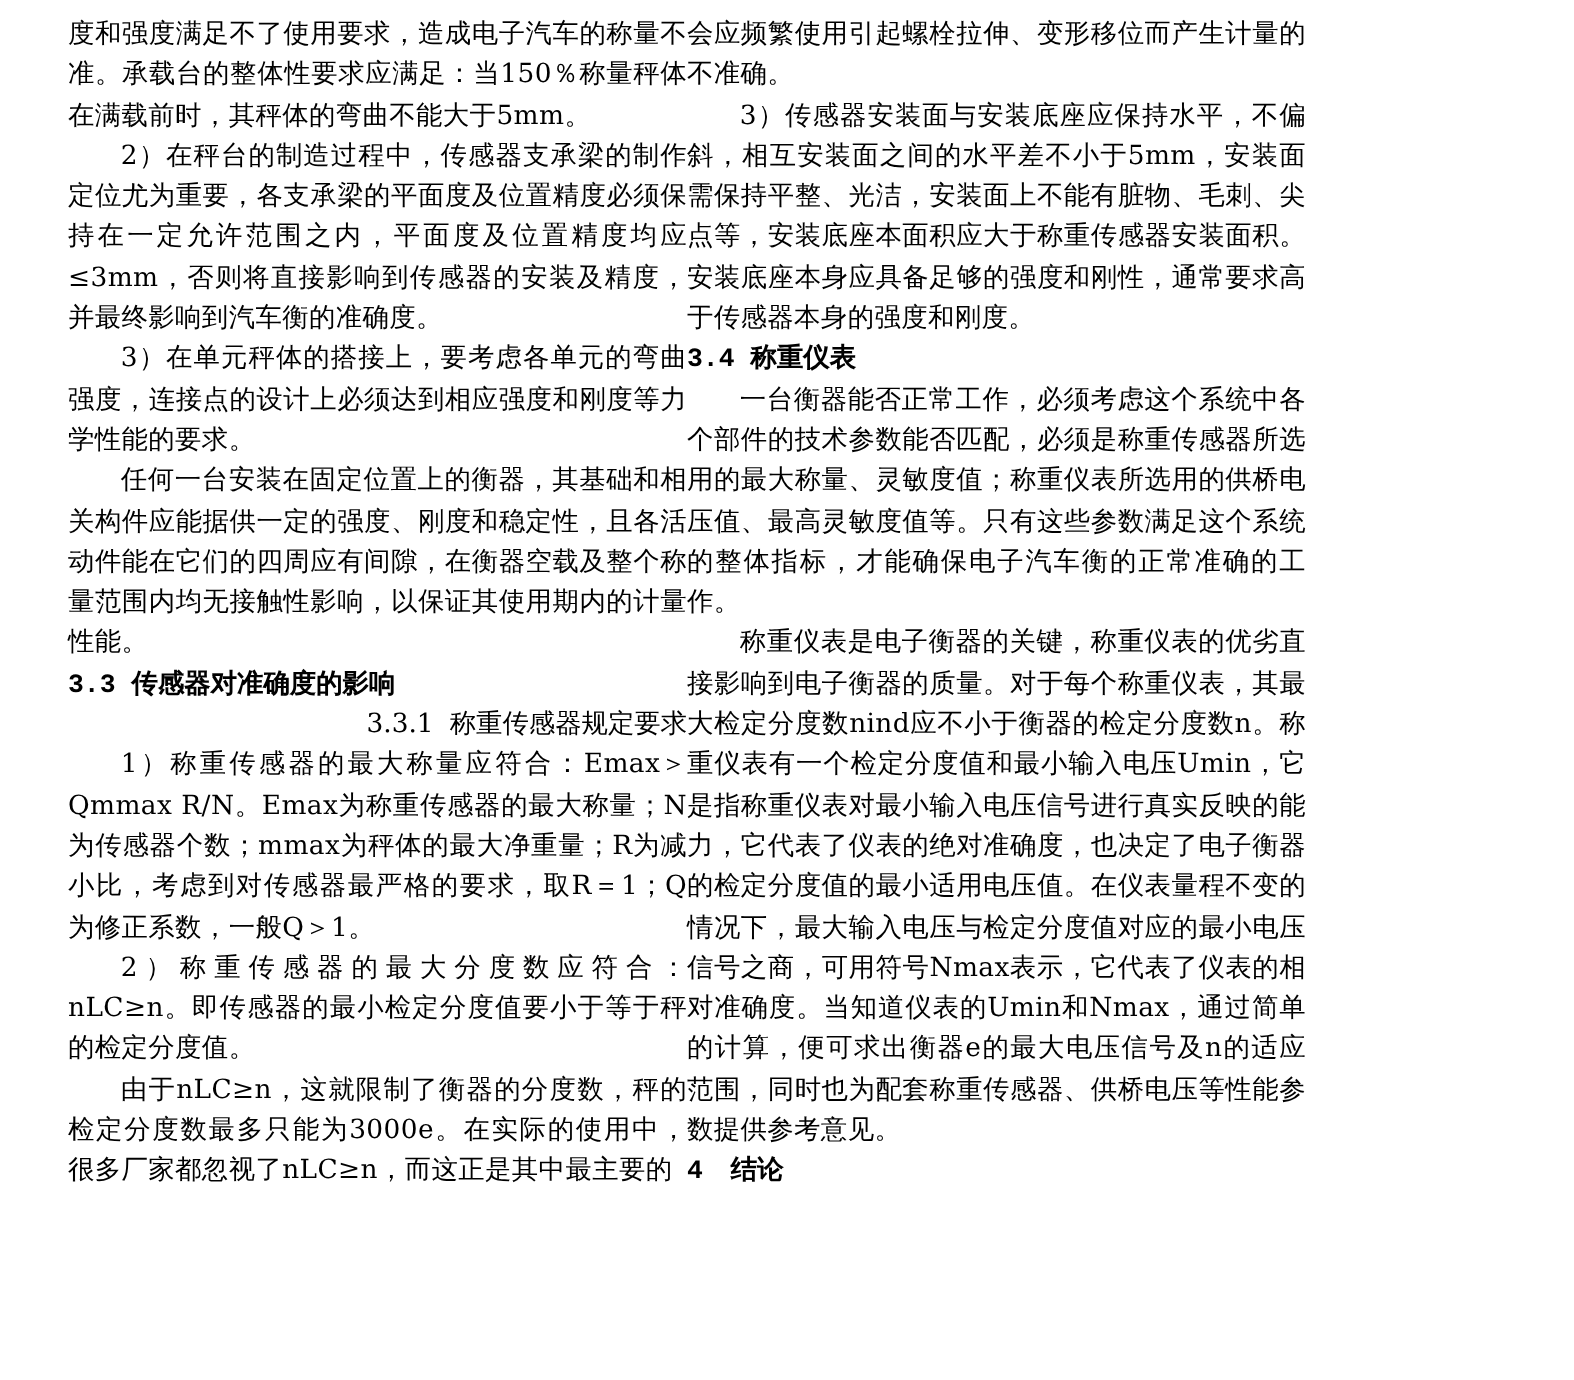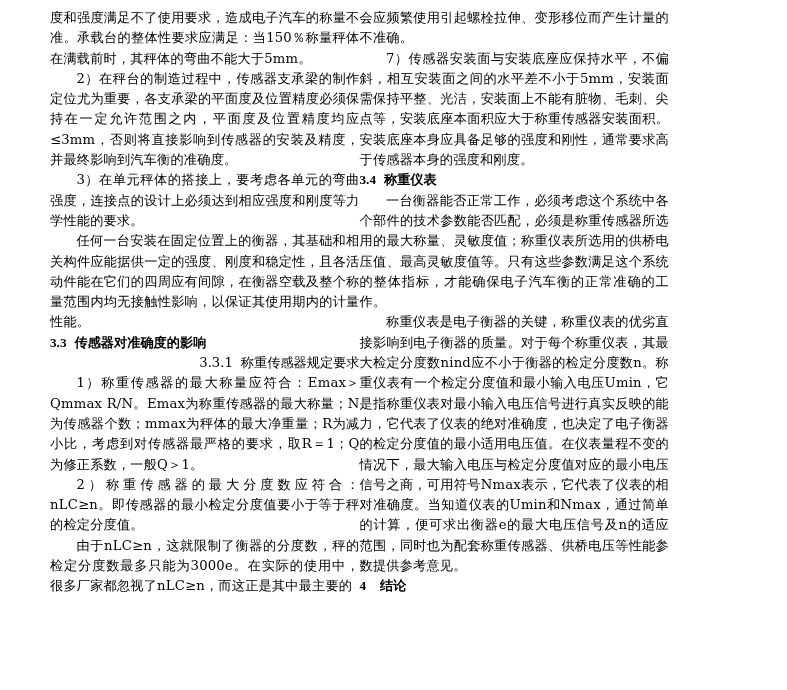--- a/index.html
+++ b/index.html
@@ -13,21 +13,20 @@
     font-family: "DejaVu Serif", "Liberation Serif", serif;
     color: #000000;
     overflow: hidden;
   }
   .page {
     position: relative;
     width: 687px;
     height: 690px;
     box-sizing: border-box;
     padding: 8px 34px 6px 34px;
-    margin-left: 16px;
   }
   .columns {
     display: flex;
     flex-direction: row;
     justify-content: space-between;
     height: 100%;
   }
   .col {
     width: 334px;
     display: flex;
@@ -42,21 +41,21 @@
     letter-spacing: 0.2px;
   }
   p.indent2 { text-indent: 26.4px; }
   p.noindent { text-indent: 0; }
 
   h2.heading {
     margin: 0;
     font-size: 13.2px;
     line-height: 20.3px;
     font-weight: bold;
-    font-family: Liberation Serif, serif;
+    font-family: Liberation Mono, monospace;
     text-indent: 0;
   }
   h3.subheading {
     margin: 0;
     font-size: 13.2px;
     line-height: 20.3px;
     font-weight: normal;
     text-indent: 39.6px;
     text-align: right;
   }
@@ -77,20 +76,20 @@
         <p class="para indent2">3）在单元秤体的搭接上，要考虑各单元的弯曲强度，连接点的设计上必须达到相应强度和刚度等力学性能的要求。</p>
         <p class="para indent2">任何一台安装在固定位置上的衡器，其基础和相关构件应能据供一定的强度、刚度和稳定性，且各活动件能在它们的四周应有间隙，在衡器空载及整个称量范围内均无接触性影响，以保证其使用期内的计量性能。</p>
         <h2 class="heading"><span class="h-num">3.3</span><span>传感器对准确度的影响</span></h2>
         <h3 class="subheading"><span class="h-num">3.3.1</span><span>称重传感器规定要求</span></h3>
         <p class="para indent2">1）称重传感器的最大称量应符合：Emax＞Qmmax R/N。Emax为称重传感器的最大称量；N为传感器个数；mmax为秤体的最大净重量；R为减小比，考虑到对传感器最严格的要求，取R＝1；Q为修正系数，一般Q＞1。</p>
         <p class="para indent2">2）称重传感器的最大分度数应符合：nLC≥n。即传感器的最小检定分度值要小于等于秤的检定分度值。</p>
         <p class="para indent2">由于nLC≥n，这就限制了衡器的分度数，秤的检定分度数最多只能为3000e。在实际的使用中，很多厂家都忽视了nLC≥n，而这正是其中最主要的</p>
       </div>
     <div class="col" id="col-right">
         <p class="para noindent">会应频繁使用引起螺栓拉伸、变形移位而产生计量的不准确。</p>
-        <p class="para indent2">7）传感器安装面与安装底座应保持水平，不偏斜，相互安装面之间的水平差不小于5mm，安装面需保持平整、光洁，安装面上不能有脏物、毛刺、尖点等，安装底座本面积应大于称重传感器安装面积。安装底座本身应具备足够的强度和刚性，通常要求高于传感器本身的强度和刚度。</p>
+        <p class="para indent2">3）传感器安装面与安装底座应保持水平，不偏斜，相互安装面之间的水平差不小于5mm，安装面需保持平整、光洁，安装面上不能有脏物、毛刺、尖点等，安装底座本面积应大于称重传感器安装面积。安装底座本身应具备足够的强度和刚性，通常要求高于传感器本身的强度和刚度。</p>
         <h2 class="heading"><span class="h-num">3.4</span><span>称重仪表</span></h2>
         <p class="para indent2">一台衡器能否正常工作，必须考虑这个系统中各个部件的技术参数能否匹配，必须是称重传感器所选用的最大称量、灵敏度值；称重仪表所选用的供桥电压值、最高灵敏度值等。只有这些参数满足这个系统的整体指标，才能确保电子汽车衡的正常准确的工作。</p>
         <p class="para indent2">称重仪表是电子衡器的关键，称重仪表的优劣直接影响到电子衡器的质量。对于每个称重仪表，其最大检定分度数nind应不小于衡器的检定分度数n。称重仪表有一个检定分度值和最小输入电压Umin，它是指称重仪表对最小输入电压信号进行真实反映的能力，它代表了仪表的绝对准确度，也决定了电子衡器的检定分度值的最小适用电压值。在仪表量程不变的情况下，最大输入电压与检定分度值对应的最小电压信号之商，可用符号Nmax表示，它代表了仪表的相对准确度。当知道仪表的Umin和Nmax，通过简单的计算，便可求出衡器e的最大电压信号及n的适应范围，同时也为配套称重传感器、供桥电压等性能参数提供参考意见。</p>
         <h2 class="heading"><span class="h-num wide">4</span><span>结论</span></h2>
       </div>
   </div>
 </div>
 
 </body></html>

